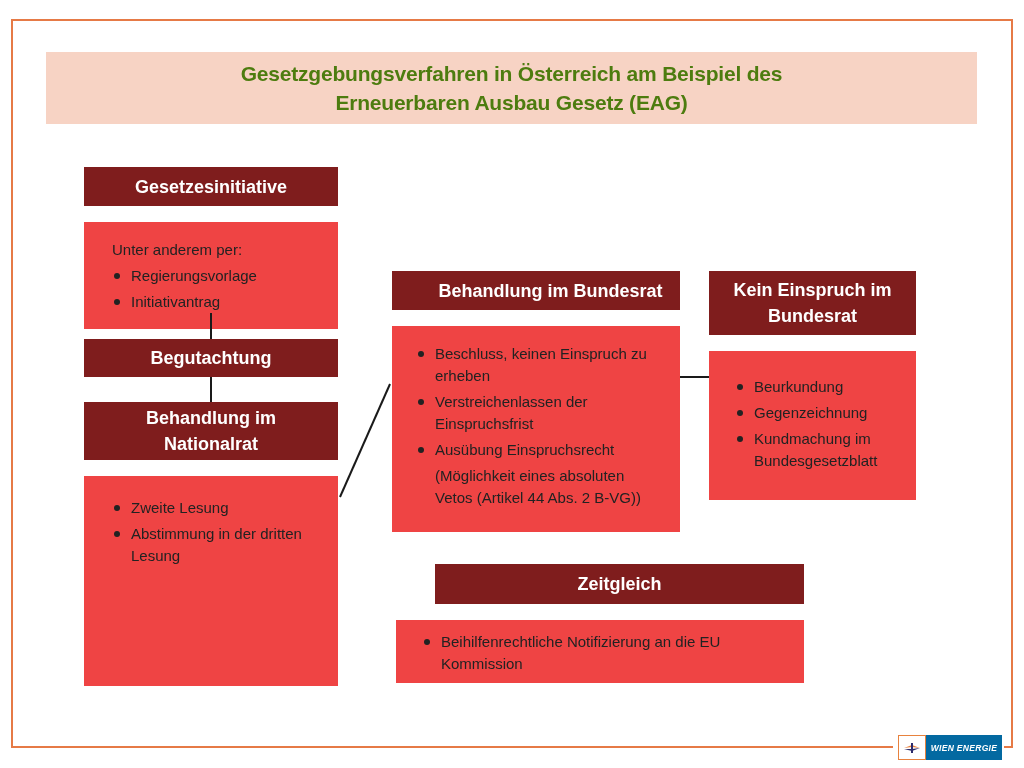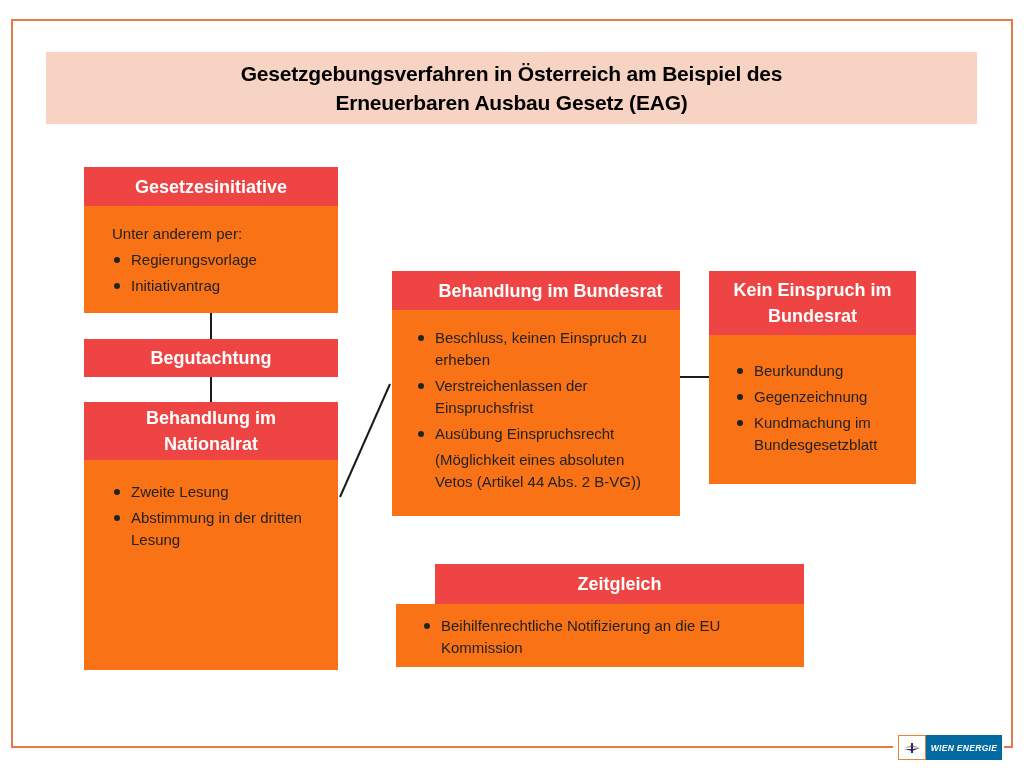--- a/index.html
+++ b/index.html
@@ -13,33 +13,34 @@
   .frame-right { position: absolute; left: 1011px; top: 19px; width: 2px; height: 729px; background: #e67a46; }
   .frame-bottom-a { position: absolute; left: 11px; top: 746px; width: 882px; height: 2px; background: #e67a46; }
   .frame-bottom-b { position: absolute; left: 1004px; top: 746px; width: 9px; height: 2px; background: #e67a46; }
 
   .title-band {
     position: absolute; left: 46px; top: 52px; width: 931px; height: 72px;
     background: #f7d3c4;
     display: flex; flex-direction: column; align-items: center; justify-content: center;
   }
   .title-band span {
-    color: #000000; font-weight: bold; font-size: 21px; line-height: 29px;
+    color: #4d7c0f; font-weight: bold; font-size: 21px; line-height: 29px;
     letter-spacing: -0.2px;
   }
 
   .box { position: absolute; }
   .box .hdr {
-    background: #ef4444; color: #ffffff; font-weight: bold;
+    background: #7f1d1d; color: #ffffff; font-weight: bold;
     font-size: 18px; line-height: 26px; text-align: center;
     display: flex; flex-direction: column; align-items: center; justify-content: center;
   }
   .box .body {
-    background: #f97316; color: #222222; font-size: 15px; line-height: 22px;
+    background: #ef4444; color: #222222; font-size: 15px; line-height: 22px;
     box-sizing: border-box;
+    margin-top: 16px;
   }
   .box ul { margin: 0; padding: 0; list-style: none; }
   .box li { position: relative; padding-left: 19px; margin-bottom: 4px; }
   .box li::before {
     content: ""; position: absolute; left: 2px; top: 8px; width: 6px; height: 6px;
     border-radius: 50%; background: #222;
   }
   .box .plain { margin-bottom: 4px; }
   .box .note { padding-left: 19px; }
 

